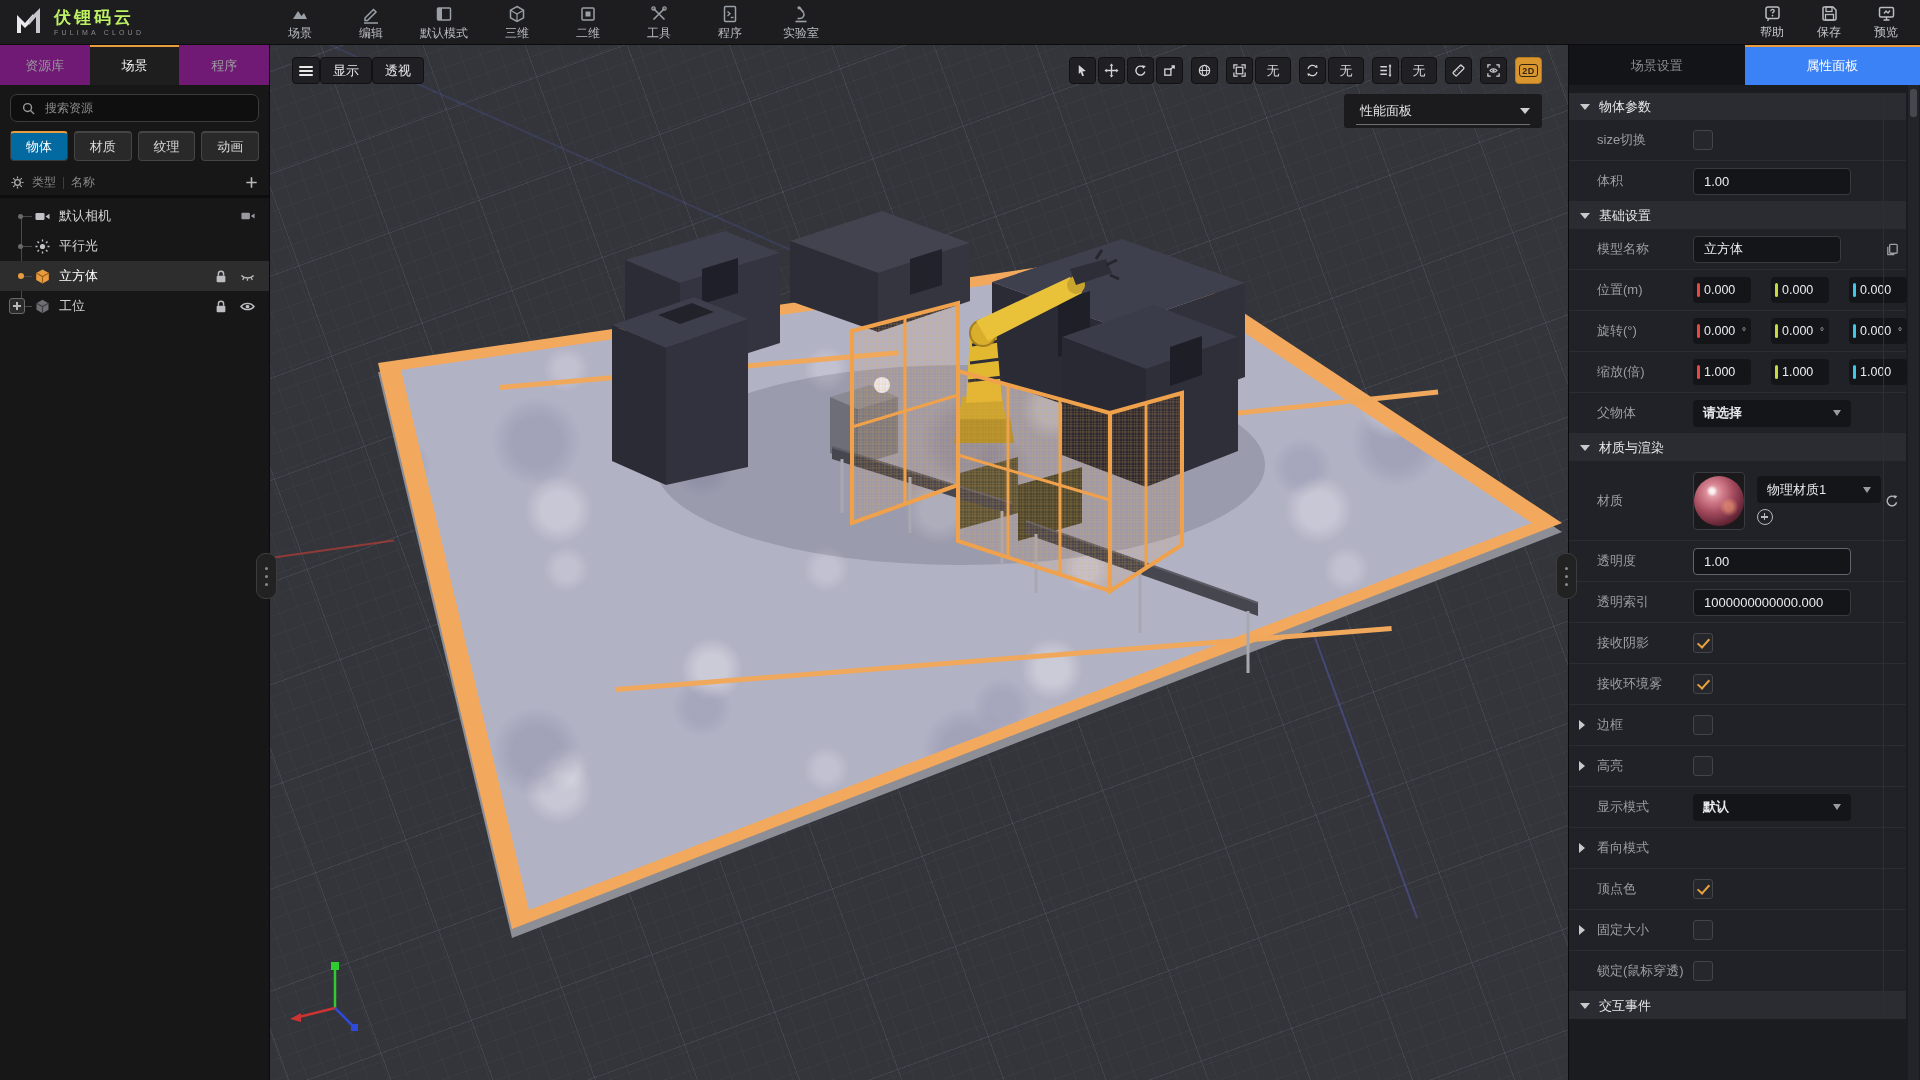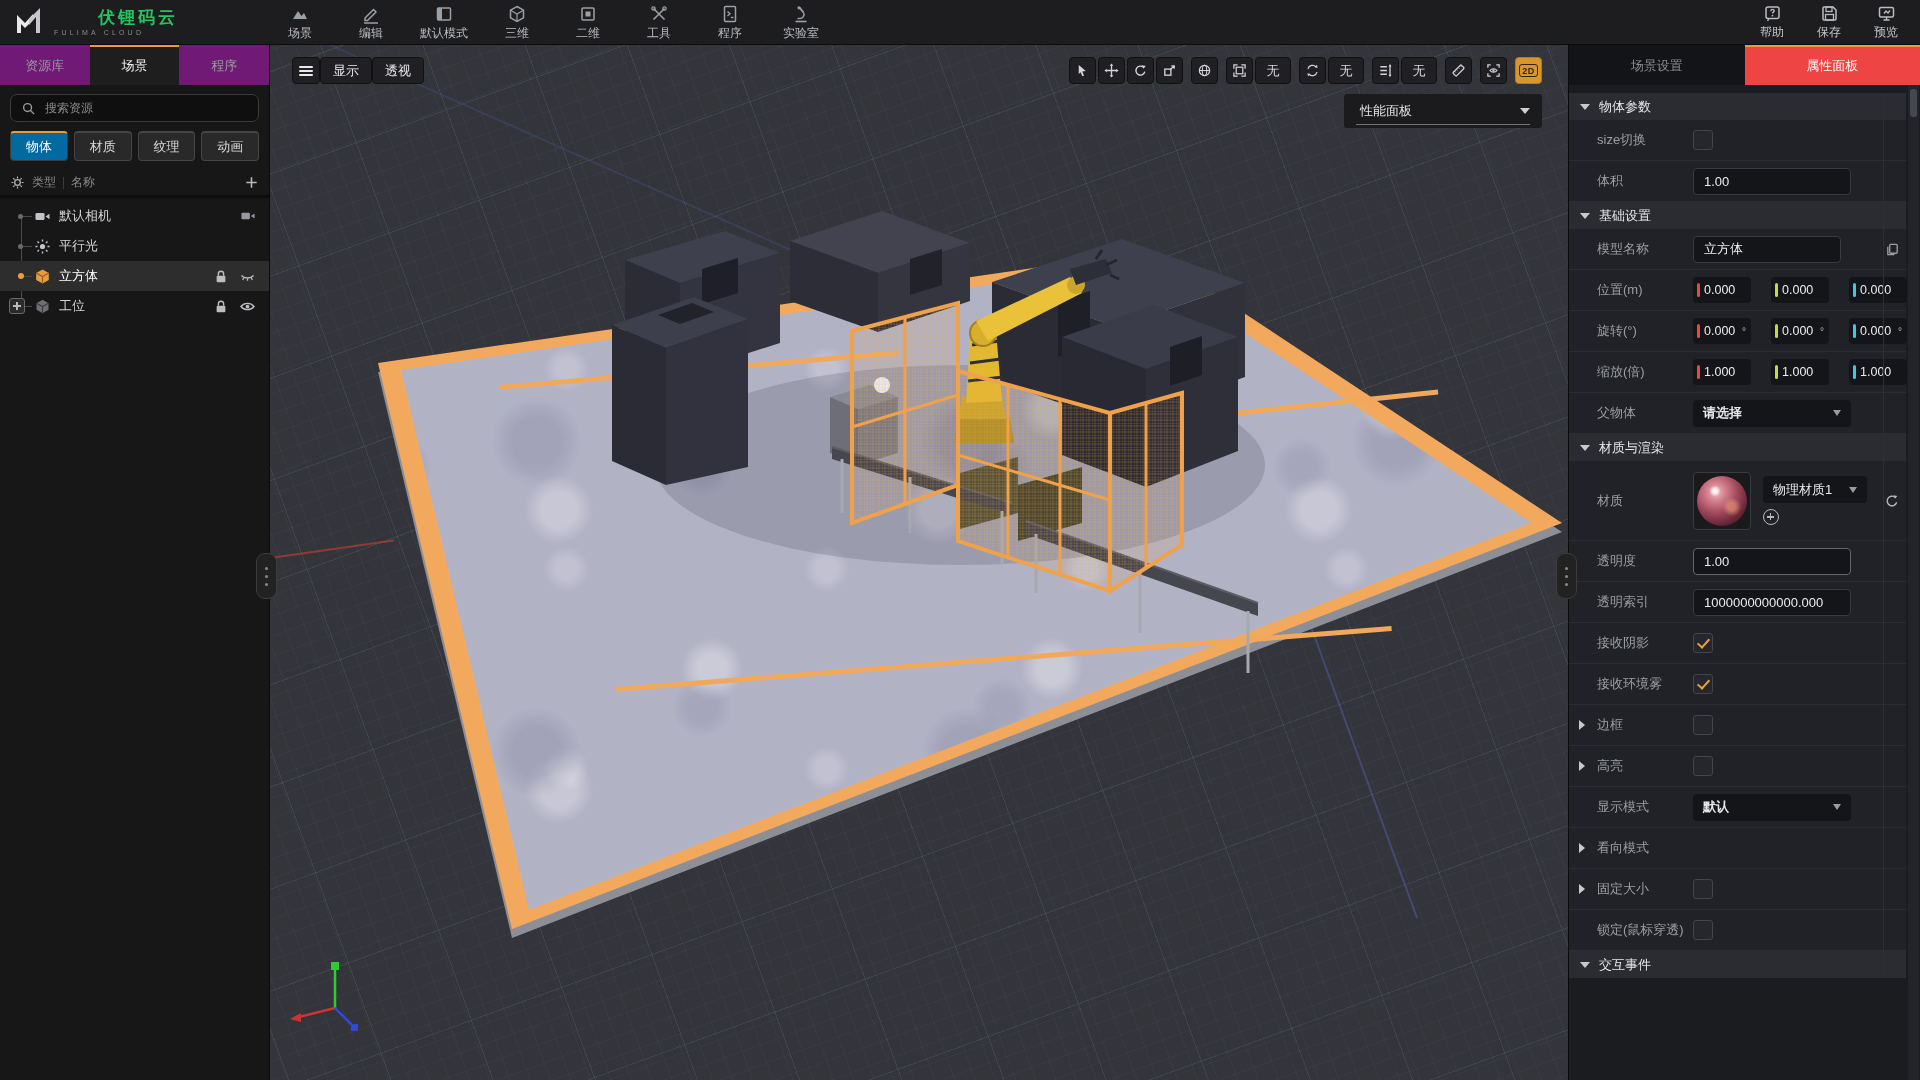--- a/index.html
+++ b/index.html
@@ -4,21 +4,21 @@
 <style>
   * { margin:0; padding:0; box-sizing:border-box; }
   html,body { width:1920px; height:1080px; overflow:hidden; background:#151515;
     font-family:"Liberation Sans", sans-serif; color:#ccc; -webkit-font-smoothing:antialiased; }
   svg { display:block; }
 
   
   .topbar { height:45px; background:#1d1d1f; border-bottom:1px solid #0c0c0c; display:flex; align-items:center; position:relative; z-index:20; }
   .brand { display:flex; align-items:center; gap:10px; padding-left:14px; width:260px; }
   .brand-text { display:flex; flex-direction:column; line-height:1; }
-  .brand-name { font-size:17px; font-weight:bold; color:#22c55e; letter-spacing:3px;margin-left:44px; }
+  .brand-name { font-size:17px; font-weight:bold; color:#bef264; letter-spacing:3px; }
   .brand-sub { font-size:7px; color:#8a8a8e; letter-spacing:3.2px; margin-top:3px; }
   .topnav { position:absolute; left:278px; top:0; height:45px; display:flex; align-items:center; gap:27px; }
   .navitem { display:flex; flex-direction:column; align-items:center; justify-content:center; gap:1px; min-width:44px; cursor:pointer; }
   .navitem .lbl { font-size:12px; color:#b9bcc0; white-space:nowrap; }
   .topactions { margin-left:auto; display:flex; align-items:center; gap:33px; padding-right:22px; }
   .actitem { display:flex; flex-direction:column; align-items:center; gap:1px; cursor:pointer; }
   .actitem .lbl { font-size:12px; color:#c3c6ca; }
 
   
   .main { display:flex; height:1035px; position:relative; }
@@ -98,21 +98,21 @@
 
   
   .pill { position:absolute; top:553px; width:21px; height:46px; background:#222; border:1px solid #3c3c3c; border-radius:9px; display:flex; flex-direction:column; align-items:center; justify-content:center; gap:5px; z-index:30; cursor:pointer; }
   .pill i { width:3px; height:3px; border-radius:50%; background:#8a8a8a; }
   .pill.left { left:256px; } .pill.right { left:1556px; }
 
   
   .right-panel { width:352px; background:#1b1c1f; display:flex; flex-direction:column; border-left:1px solid #0b0b0b; z-index:10; }
   .rtabs { display:flex; height:40px; }
   .rtab { flex:1; display:flex; align-items:center; justify-content:center; font-size:13px; color:#8a8a8e; background:#131418; border-top:2px solid transparent; cursor:pointer; }
-  .rtab.active { background:#ef4444; color:#fff; border-top-color:#e89c3f; }
+  .rtab.active { background:#3b82f6; color:#fff; border-top-color:#e89c3f; }
   .rcontent { flex:1; position:relative; padding-top:8px; overflow:hidden; }
   .rrows { margin-right:14px; position:relative; }
   .rrows::after { content:""; position:absolute; top:0; bottom:0; right:22px; width:1px; background:#2e2f34; }
   .psection { height:27px; background:#2b2c31; display:flex; align-items:center; gap:9px; padding-left:11px; }
   .psection .sectext { font-size:13px; color:#e8e8ea; }
   .tri-down { width:0; height:0; border-left:5px solid transparent; border-right:5px solid transparent; border-top:6px solid #c9c9cc; }
   .tri-right { width:0; height:0; border-top:5px solid transparent; border-bottom:5px solid transparent; border-left:6px solid #c9c9cc; }
   .prow { height:41px; background:#212227; border-bottom:1px solid #2c2d32; display:flex; align-items:center; padding:0 38px 0 28px; position:relative; }
   .prow .rowcaret { position:absolute; left:10px; }
   .plabel { width:96px; flex:none; font-size:13px; color:#9b9ea3; }
@@ -129,21 +129,21 @@
   .checkbox { width:20px; height:20px; background:#26272c; border:1px solid #43454b; border-radius:3px; position:relative; cursor:pointer; }
   .checkbox.on::after { content:""; position:absolute; left:6px; top:2px; width:5px; height:10px; border-right:2.5px solid #e8a33d; border-bottom:2.5px solid #e8a33d; transform:rotate(42deg); }
   .prow.mat { height:80px; }
   .sphere { width:58px; height:58px; border-radius:4px; background:#1a1a1d; border:1px solid #3a3b40; display:flex; align-items:center; justify-content:center; cursor:pointer; }
   .sphere i { width:50px; height:50px; border-radius:50%;
     background:
       radial-gradient(circle at 36% 30%, rgba(255,255,255,0.85) 0 4%, transparent 12%),
       radial-gradient(circle at 70% 62%, rgba(255,170,120,0.5) 0 8%, transparent 20%),
       radial-gradient(circle at 38% 32%, #eec0c4 0%, #d4808e 20%, #a44b5e 45%, #6e2a3c 68%, #3c1420 88%, #2a0e16 100%); }
   .matright { display:flex; flex-direction:column; gap:6px; margin-left:12px; }
-  .pselect.small { width:104px; height:27px; font-weight:normal; }
+  .pselect.small { width:124px; height:27px; font-weight:normal; }
   .circle-plus { width:16px; height:16px; border:1.4px solid #b9b9bd; border-radius:50%; position:relative; cursor:pointer; }
   .circle-plus::before { content:""; position:absolute; left:3px; top:6px; width:7px; height:1.6px; background:#b9b9bd; }
   .circle-plus::after { content:""; position:absolute; left:5.7px; top:3.3px; width:1.6px; height:7px; background:#b9b9bd; }
   .rowicon-right { position:absolute; right:6px; }
   .scrolltrack { position:absolute; right:1px; top:0; bottom:0; width:11px; background:#232429; }
   .scrollthumb { position:absolute; left:2px; top:4px; width:7px; height:28px; border-radius:3px; background:#46484f; cursor:pointer; }
 </style>
 </head>
 <body>
 
@@ -675,20 +675,24 @@
           <span class="pselect">
               <span>默认</span>
               <span class="caret-down"></span>
             </span>
         </div>
         <div class="prow">
           <span class="rowcaret tri-right"></span>
           <span class="plabel">看向模式</span>
         </div>
         <div class="prow">
+          <span class="plabel">顶点色</span>
+          <span class="checkbox on"></span>
+        </div>
+        <div class="prow">
           <span class="rowcaret tri-right"></span>
           <span class="plabel">固定大小</span>
           <span class="checkbox"></span>
         </div>
         <div class="prow">
           <span class="plabel">锁定(鼠标穿透)</span>
           <span class="checkbox"></span>
         </div>
         <div class="psection">
             <span class="tri-down"></span>

